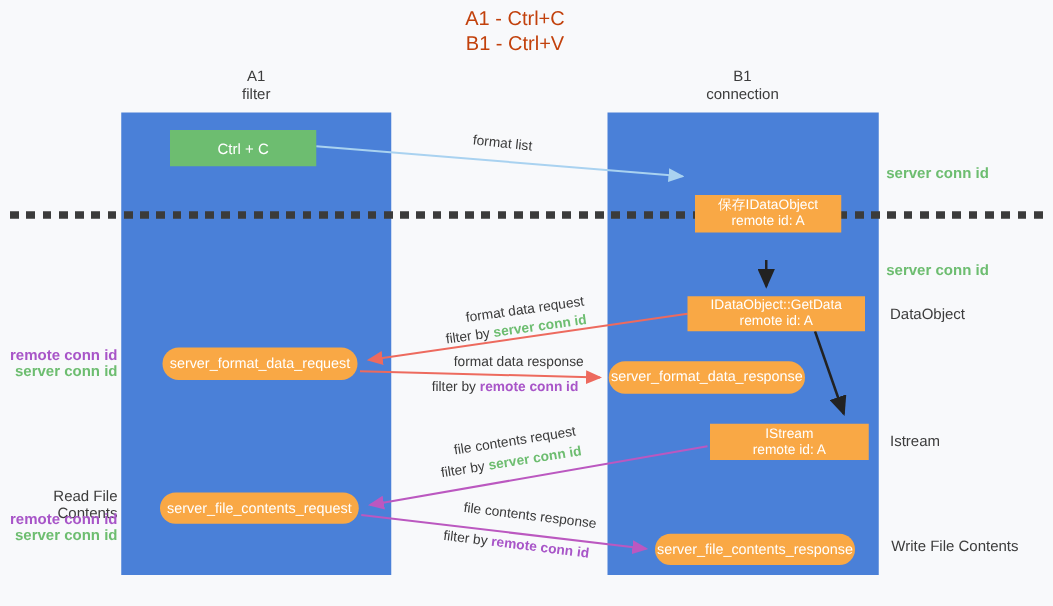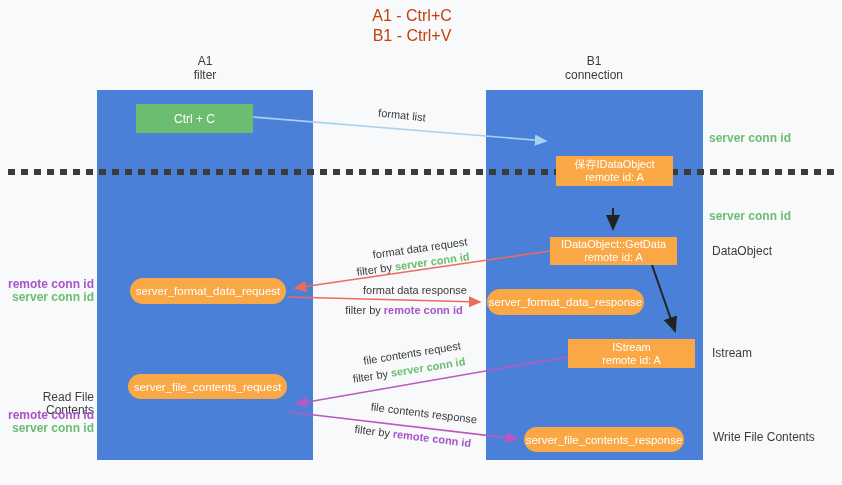--- a/index.html
+++ b/index.html
@@ -97,39 +97,39 @@
   <div class="abs node green" style="left:136px;top:104px;width:117px;height:29px;">
     <span>Ctrl + C</span>
   </div>
 
   <div class="abs node orange" style="left:556px;top:127px;width:117px;height:30px;margin-top:29px;">
     <span class="l1">保存IDataObject</span>
     <span class="l2">remote id: A</span>
   </div>
 
 
-  <div class="abs node orange" style="left:550px;top:237px;width:127px;height:28px;">
+  <div class="abs node orange" style="left:550px;top:237px;width:142px;height:28px;">
     <span class="l1">IDataObject::GetData</span>
     <span class="l2">remote id: A</span>
   </div>
 
   <div class="abs node orange single" style="left:130px;top:278px;width:156px;height:26px;">
     <span>server_format_data_request</span>
   </div>
 
   <div class="abs node orange single" style="left:487px;top:289px;width:157px;height:26px;">
     <span>server_format_data_response</span>
   </div>
 
   <div class="abs node orange" style="left:568px;top:339px;width:127px;height:29px;">
     <span class="l1">IStream</span>
     <span class="l2">remote id: A</span>
   </div>
 
-  <div class="abs node orange single" style="left:128px;top:374px;width:159px;height:25px;">
+  <div class="abs node orange single" style="left:128px;top:394px;width:159px;height:25px;">
     <span>server_file_contents_request</span>
   </div>
 
   <div class="abs node orange single" style="left:524px;top:427px;width:160px;height:25px;">
     <span>server_file_contents_response</span>
   </div>
 
   <div class="abs side green" style="left:709px;top:132px;">server conn id</div>
   <div class="abs side green" style="left:709px;top:210px;">server conn id</div>
   <div class="abs side black" style="left:712px;top:245px;">DataObject</div>

